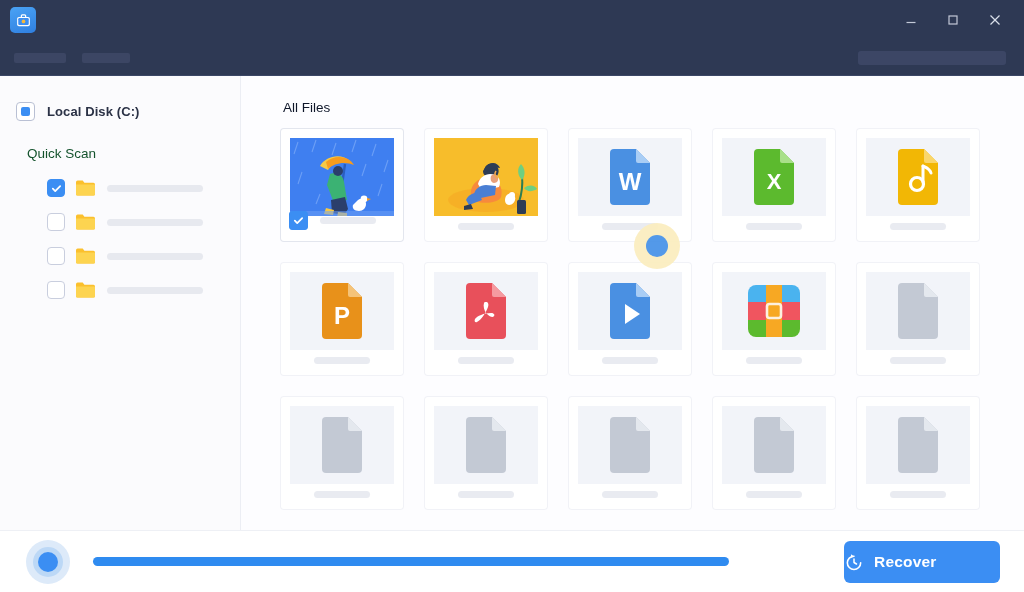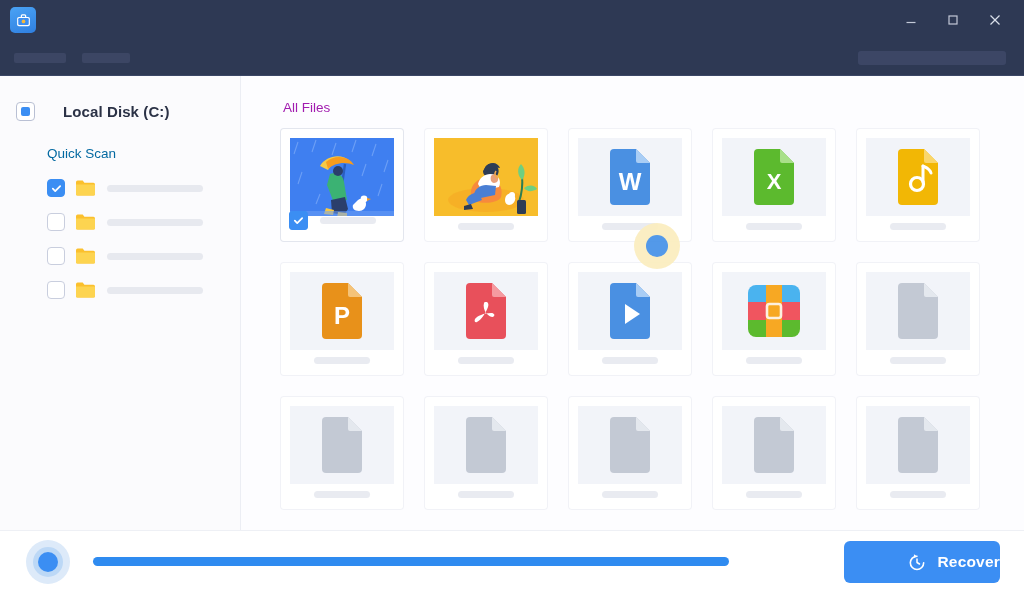--- a/index.html
+++ b/index.html
@@ -80,26 +80,26 @@
     display: flex; align-items: center; justify-content: center;
     flex: 0 0 19px;
   }
   .cb.indeterminate { border-color: #b9c0d4; }
   .cb.indeterminate .sq {
     width: 9px; height: 9px; background: #3b8ef3; border-radius: 2px;
   }
   .cb.checked { background: #3b8ef3; border-color: #3b8ef3; }
   .cb.checked svg { display: block; }
   .disk-label {
-    margin-left: 28px; font-size: 15px; font-weight: bold;
+    margin-left: 12px; font-size: 13px; font-weight: bold;
     color: #2b3246; letter-spacing: .1px;
   }
   .section-title {
-    font-size: 13.5px; color: #0369a1;
-    padding-left: 47px; margin-top: 22px; margin-bottom: 10px;
+    font-size: 13.5px; color: #14532d;
+    padding-left: 27px; margin-top: 22px; margin-bottom: 10px;
   }
   .folder-row {
     display: flex; align-items: center;
     padding-left: 47px; height: 34px;
   }
   .folder-row .cb { width: 18px; height: 18px; flex: 0 0 18px; }
   .folder-ico { margin-left: 10px; flex: 0 0 22px; }
   .folder-ico svg { display: block; }
   .name-ph {
     margin-left: 10px; height: 7px; border-radius: 4px;
@@ -107,21 +107,21 @@
   }
 
   
   .main {
     flex: 1 1 auto; min-width: 0;
     padding: 24px 22px 0 40px;
     background: #fdfdff;
     position: relative;
   }
   .main-title {
-    font-size: 13.5px; color: #a21caf;
+    font-size: 13.5px; color: #0f172a;
     margin-bottom: 14px; margin-left: 2px;
   }
   .grid {
     display: grid;
     grid-template-columns: repeat(5, 122px);
     gap: 22px 22px;
   }
   .card {
     width: 122px; height: 112px;
     background: #ffffff; border-radius: 3px;
@@ -197,21 +197,21 @@
     max-width: 715px;
   }
   .progress-fill {
     position: absolute; left: 0; top: 0; bottom: 0;
     background: #2f8bf0; border-radius: 5px;
   }
   .recover-btn {
     position: absolute; right: 24px;
     width: 156px; height: 42px; border-radius: 6px;
     background: #3b8ef3; color: #fff;
-    display: flex; align-items: center; justify-content: flex-end;
+    display: flex; align-items: center; justify-content: flex-start;
     gap: 10px; font-size: 15.5px; font-weight: bold;
     letter-spacing: .2px;
   }
   .recover-btn svg { display: block; }
 </style>
 </head>
 <body>
 
 <div class="app">
 

